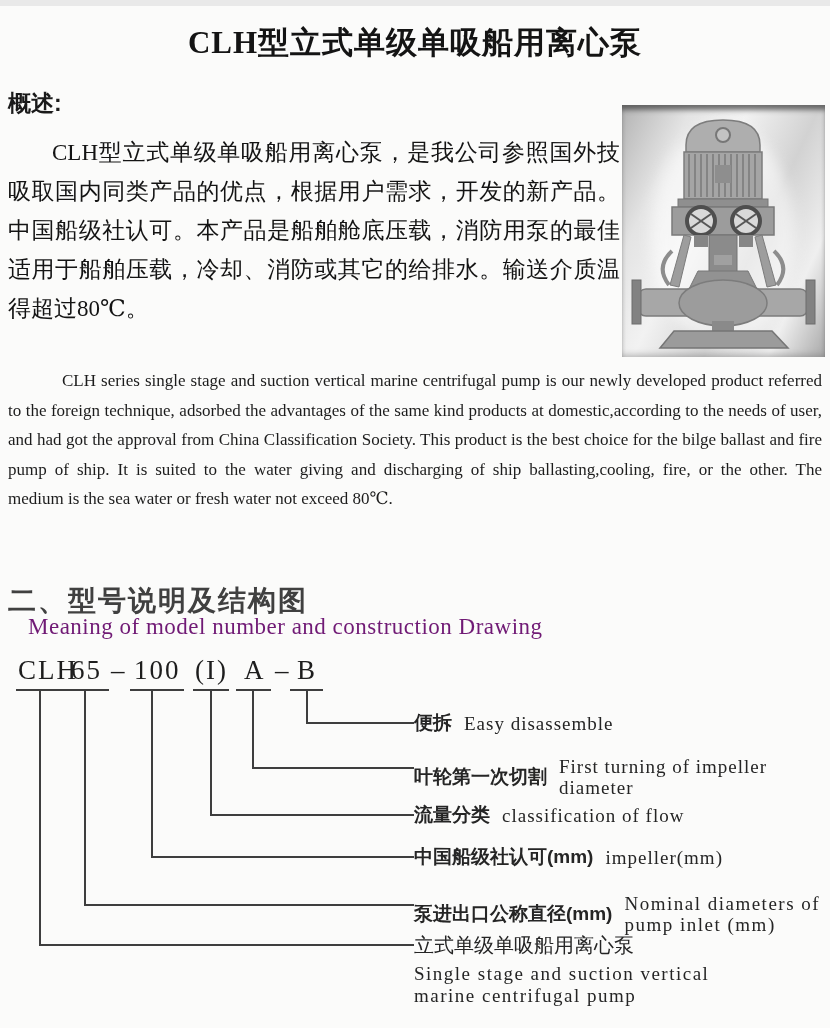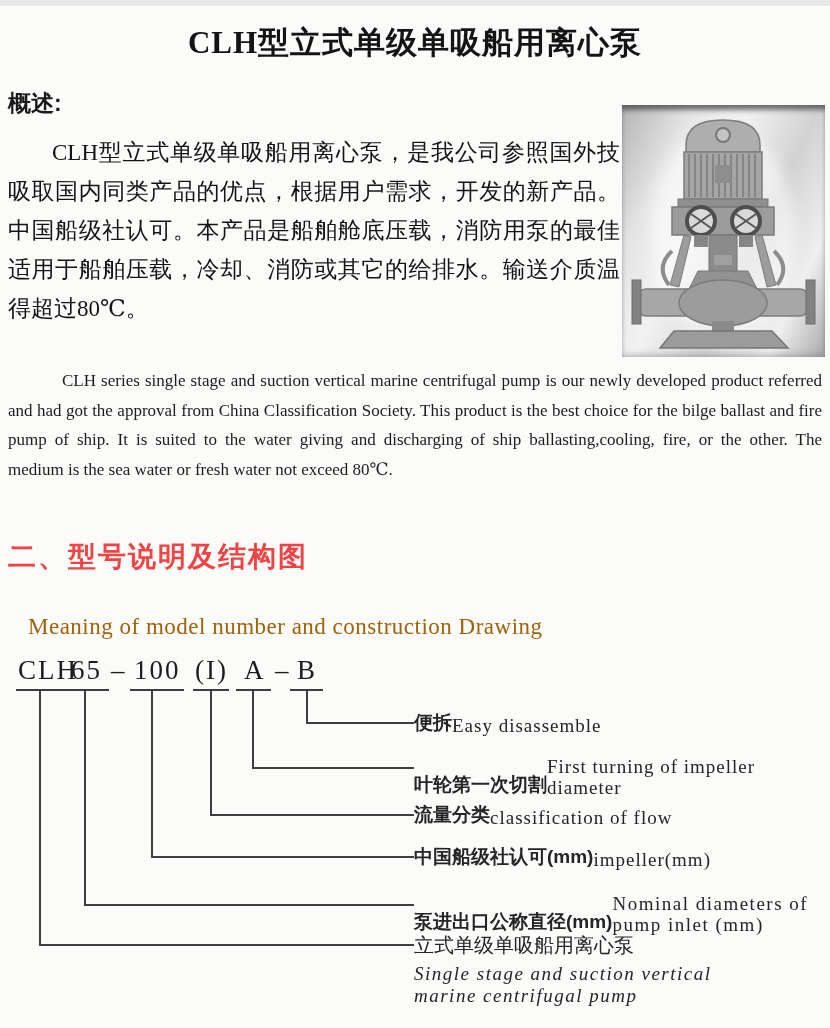--- a/index.html
+++ b/index.html
@@ -23,43 +23,43 @@
   .cn-par .ln{line-height:39px;height:39px;overflow:hidden;}
   
   .en-par{top:360px;left:8px;width:814px;font-size:17px;color:#1c1c1c;}
   .en-par .ln{line-height:29.5px;height:29.5px;overflow:hidden;}
   .jline{text-align:justify;text-align-last:justify;}
   .lastline{text-align:left;}
   .indent-cn{padding-left:44px;}
   .indent-en{padding-left:54px;}
   
   .sec-cn{
-    top:532px;left:8px;font-size:28px;font-weight:bold;letter-spacing:2px;
-    font-family:Liberation Sans, sans-serif;color:#ef4444;
-  }
-  .sec-en{top:608px;left:28px;font-size:23px;color:#a16207;letter-spacing:0.5px;}
+    top:576px;left:8px;font-size:28px;font-weight:bold;letter-spacing:2px;
+    font-family:Liberation Sans, sans-serif;color:#404040;
+  }
+  .sec-en{top:608px;left:28px;font-size:23px;color:#701a75;letter-spacing:0.5px;}
   
   .seg{top:649px;font-size:27px;letter-spacing:2px;color:#1d1d1d;}
   .uline,.hline{position:absolute;height:2px;background:#3e3e3e;}
   .vline{position:absolute;width:2px;background:#3e3e3e;}
   
-  .leg{position:absolute;left:414px;display:flex;align-items:flex-end;}
+  .leg{position:absolute;left:414px;display:flex;gap:12px;align-items:center;}
   .leg .cn{
     font-family:"Liberation Sans","DejaVu Sans",sans-serif;
     font-weight:600;font-size:19px;color:#252525;white-space:nowrap;
   }
   .leg .en{font-size:19px;color:#252525;letter-spacing:1px;line-height:21px;white-space:nowrap;margin-top:1px;}
   .leg .en.wide{letter-spacing:1.5px;}
   .leg .en div:empty{display:none;}
   .leg-col{position:absolute;left:414px;}
   .leg-col .cn{
     font-family:"Liberation Sans","DejaVu Sans",sans-serif;
     font-weight:400;font-size:20px;color:#252525;white-space:nowrap;
   }
-  .leg-col .en{font-size:19px;color:#252525;letter-spacing:1.5px;line-height:22px;white-space:nowrap;margin-top:4px;font-style:italic;}
+  .leg-col .en{font-size:19px;color:#252525;letter-spacing:1.5px;line-height:22px;white-space:nowrap;margin-top:4px;}
   
   .photo{
     top:99px;left:622px;width:203px;height:252px;
     background:linear-gradient(115deg,#b3b3b3 0%,#e4e4e4 22%,#f2f2f2 40%,#d2d2d2 62%,#efefef 82%,#a9a9a9 100%);
     box-shadow:inset 0 7px 5px -2px rgba(70,70,70,.75), inset 0 -4px 6px -2px rgba(120,120,120,.5);
   }
 </style>
 </head>
 <body>
 
@@ -141,20 +141,21 @@
       <rect x="184" y="175" width="9" height="44" fill="#828282" stroke="#6d6d6d" stroke-width="1"></rect>
 
       <rect x="90" y="216" width="22" height="12" fill="#8a8a8a"></rect>
 
       <path d="M52,226 L150,226 L166,243 L38,243 Z" fill="#9b9b9b" stroke="#757575" stroke-width="1.5"></path>
     </svg>
   </div>
 
   <div class="abs en-par">
     <div class="ln jline indent-en">CLH series single stage and suction vertical marine centrifugal pump is our newly developed product referred</div>
+    <div class="ln jline">to the foreign technique, adsorbed the advantages of the same kind products at domestic,according to the needs of user,</div>
     <div class="ln jline">and had got the approval from China Classification Society. This product is the best choice for the bilge ballast and fire</div>
     <div class="ln jline">pump of ship. It is suited to the water giving and discharging of ship ballasting,cooling, fire, or the other. The comveying</div>
     <div class="ln lastline">medium is the sea water or fresh water not exceed 80℃.</div>
   </div>
 
   <div class="abs sec-cn">二、型号说明及结构图</div>
   <div class="abs sec-en">Meaning of model number and construction Drawing</div>
 
   <span class="abs seg" style="left:18px">CLH</span>
   <span class="abs seg" style="left:71px">65</span>

